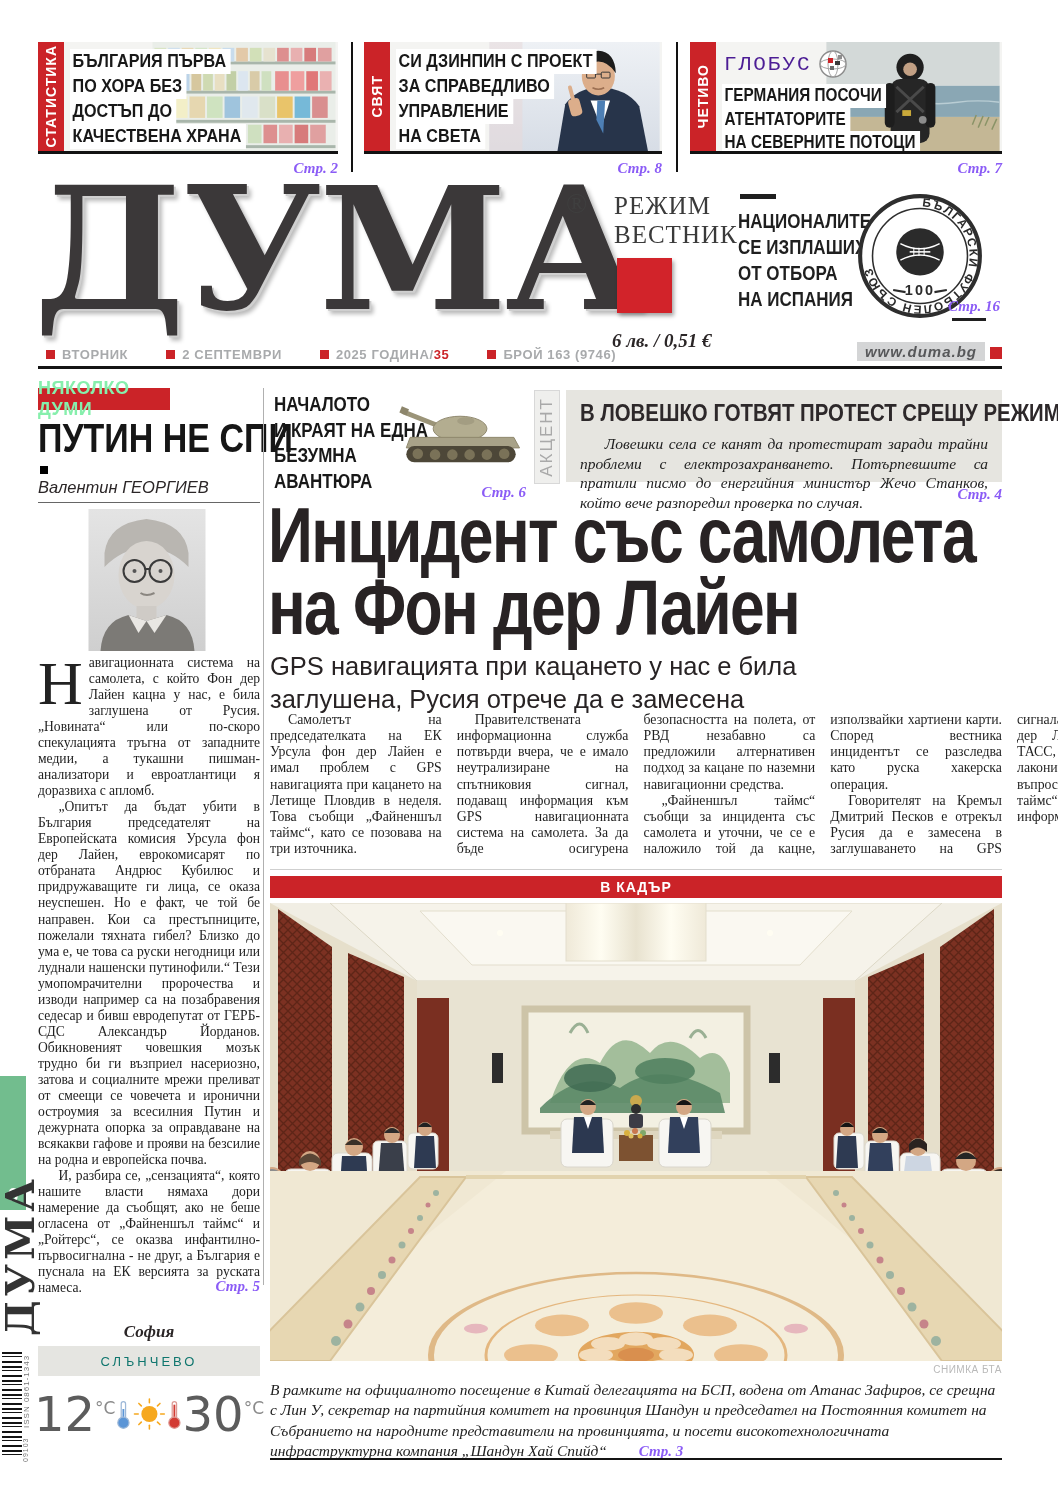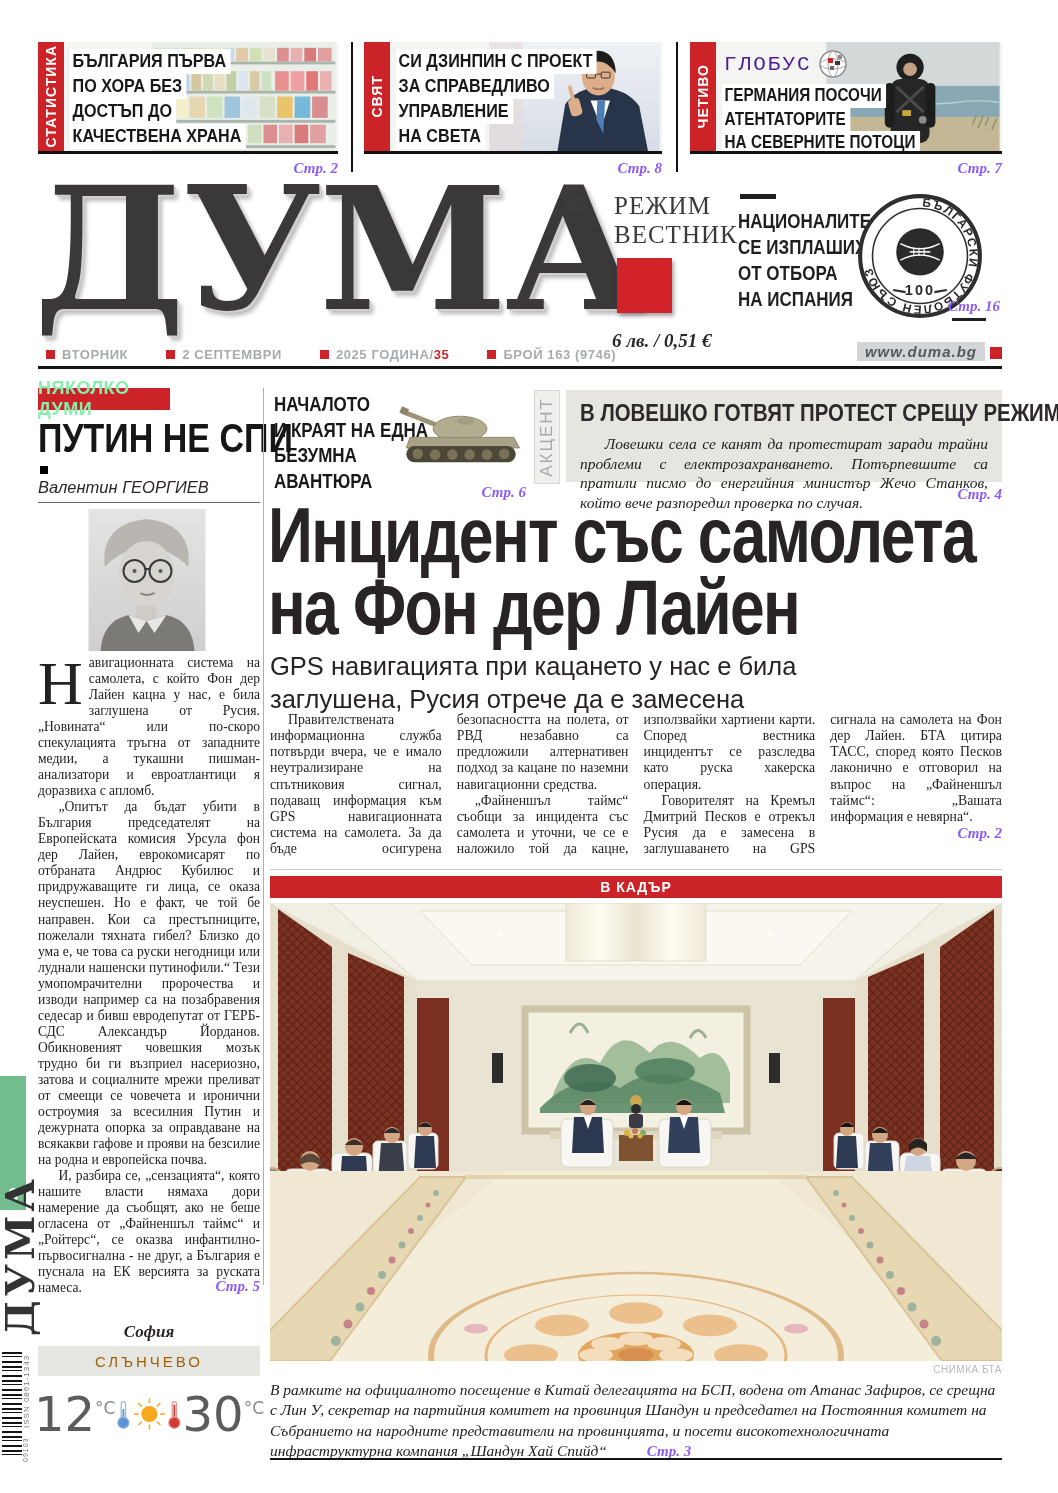--- a/index.html
+++ b/index.html
@@ -33,21 +33,21 @@
   .dl-item { display:inline-flex; align-items:center; margin-right:34px; font-family:"Liberation Sans",sans-serif; font-weight:bold; font-size:13px; letter-spacing:0.6px; color:#a8aaac; }
   .dl-item .sq { width:9px; height:9px; background:#cb2328; margin-right:7px; display:inline-block; }
   .dl-red { color:#cb2328; }
 
   
   .kicker { background:#cb2328; color:#86efac; font-family:"Liberation Sans",sans-serif; font-weight:bold; font-size:18px; letter-spacing:0.5px; display:flex; align-items:center; justify-content:center; }
   .op-title { font-family:"Liberation Sans",sans-serif; font-weight:bold; font-size:40px; color:#161616; white-space:nowrap; }
   .op-body { font-size:13.6px; line-height:1.18; text-align:justify; color:#222; }
   .op-body p + p { text-indent:1.5em; }
   .dropcap { float:left; font-size:62px; line-height:0.8; padding:4px 6px 0 0; font-family:"Liberation Serif",serif; }
-  .wbar { background:#e5e5e1; color:#a16207; font-family:"Liberation Sans",sans-serif; font-size:15px; letter-spacing:3px; display:flex; align-items:center; justify-content:center; }
+  .wbar { background:#e5e5e1; color:#0f766e; font-family:"Liberation Sans",sans-serif; font-size:13px; letter-spacing:3px; display:flex; align-items:center; justify-content:center; }
   .wnum { font-family:"DejaVu Sans",sans-serif; font-weight:400; font-size:48px; color:#5c5c5c; line-height:1; }
   .wdeg { font-size:17px; vertical-align:super; color:#8a8a8a; }
 
   
   .greenstrip { background:#72bd8e; }
   .vlogo { writing-mode:vertical-rl; transform:rotate(180deg); font-family:"DejaVu Serif","Liberation Serif",serif; font-weight:bold; font-size:40px; color:#333; letter-spacing:4px; }
   .vsmall { writing-mode:vertical-rl; transform:rotate(180deg); font-family:"Liberation Sans",sans-serif; font-size:8px; color:#777; letter-spacing:1px; }
   .barcode { background:repeating-linear-gradient(180deg,#141414 0 2px,#fff 2px 4px,#141414 4px 5px,#fff 5px 9px,#141414 9px 11px,#fff 11px 14px); }
 
   
@@ -395,20 +395,21 @@
 
   <div class="a" style="left:268px;top:500px;width:734px;">
     <div class="hxl">
         <div>Инцидент със самолета</div>
         <div>на Фон дер Лайен</div>
       </div>
   </div>
   <div class="a subhead" style="left:270px;top:650px;width:560px;">GPS навигацията при кацането у нас е била заглушена, Русия отрече да е замесена</div>
 
   <div class="a cols" style="left:270px;top:712px;width:732px;height:160px;">
+    <p>Самолетът на председателката на ЕК Урсула фон дер Лайен е имал проблем с GPS навигацията при кацането на Летище Пловдив в неделя. Това съобщи „Файненшъл таймс“, като се позовава на три източника.</p>
     <p>Правителствената информационна служба потвърди вчера, че е имало неутрализиране на спътниковия сигнал, подаващ информация към GPS навигационната система на самолета. За да бъде осигурена безопасността на полета, от РВД незабавно са предложили алтернативен подход за кацане по наземни навигационни средства.</p>
     <p>„Файненшъл таймс“ съобщи за инцидента със самолета и уточни, че се е наложило той да кацне, използвайки хартиени карти. Според вестника инцидентът се разследва като руска хакерска операция.</p>
     <p>Говорителят на Кремъл Дмитрий Песков е отрекъл Русия да е замесена в заглушаването на GPS сигнала на самолета на Фон дер Лайен. БТА цитира ТАСС, според която Песков лаконично е отговорил на въпрос на „Файненшъл таймс“: „Вашата информация е невярна“.</p>
     <p class="pageref right" style="text-indent:0;">Стр. 2</p>
   </div>
 
   <div class="a thin-rule" style="left:270px;top:869px;width:732px;height:1px;"></div>
   <div class="a kadar" style="left:270px;top:876px;width:732px;height:22px;">В КАДЪР</div>
 
   <svg class="a" style="left:270px;top:903px;" width="732" height="458" viewBox="0 0 732 458">
@@ -603,17 +604,17 @@
           <circle cx="28" cy="-28" r="17"></circle>
           <circle cx="-28" cy="-28" r="17"></circle>
         </g>
       <circle r="18" fill="#d98f4e"></circle>
     </g>
   </svg>
 
   <div class="a credit right" style="left:270px;top:1364px;width:732px;">СНИМКА БТА</div>
   <div class="a caption" style="left:270px;top:1380px;width:732px;">
     <span>В рамките на официалното посещение в Китай делегацията на БСП, водена от Атанас Зафиров, се срещна с Лин У, секретар на партийния комитет на провинция Шандун и председател на Постоянния комитет на Събранието на народните представители на провинцията, и посети високотехнологичната инфраструктурна компания „Шандун Хай Спийд“</span>
-    <span class="pageref" style="margin-left:36px;font-style:italic;">Стр. 3</span>
+    <span class="pageref" style="margin-left:28px;font-style:italic;">Стр. 3</span>
   </div>
   <div class="a rule" style="left:270px;top:1458px;width:732px;height:2px;"></div>
 
 </div>
 
 </body></html>

